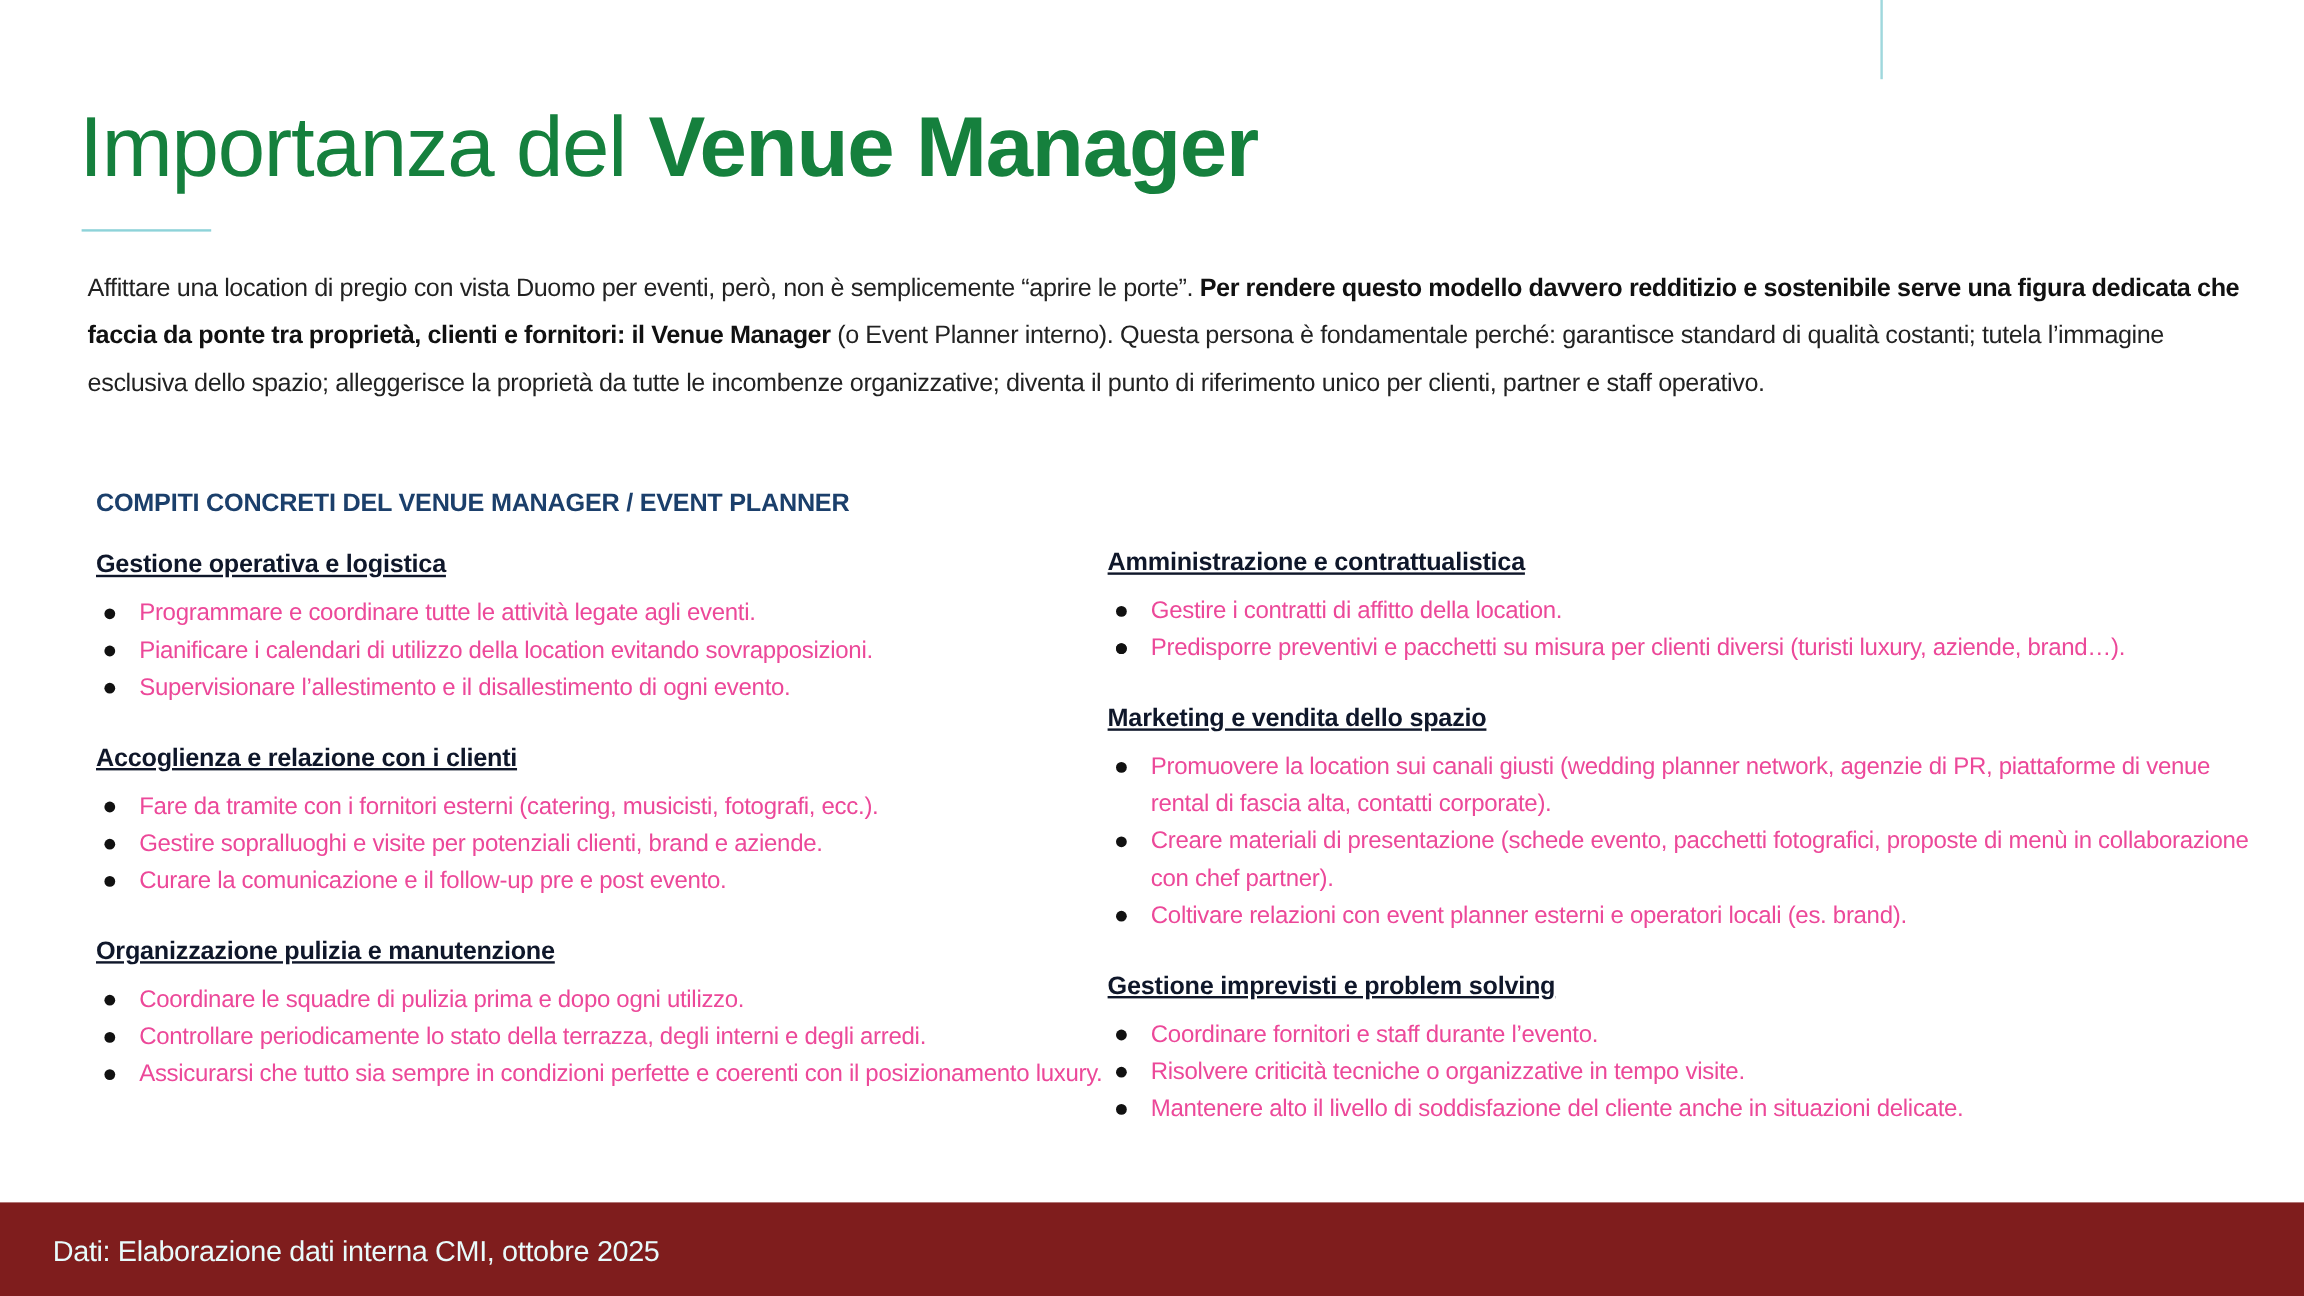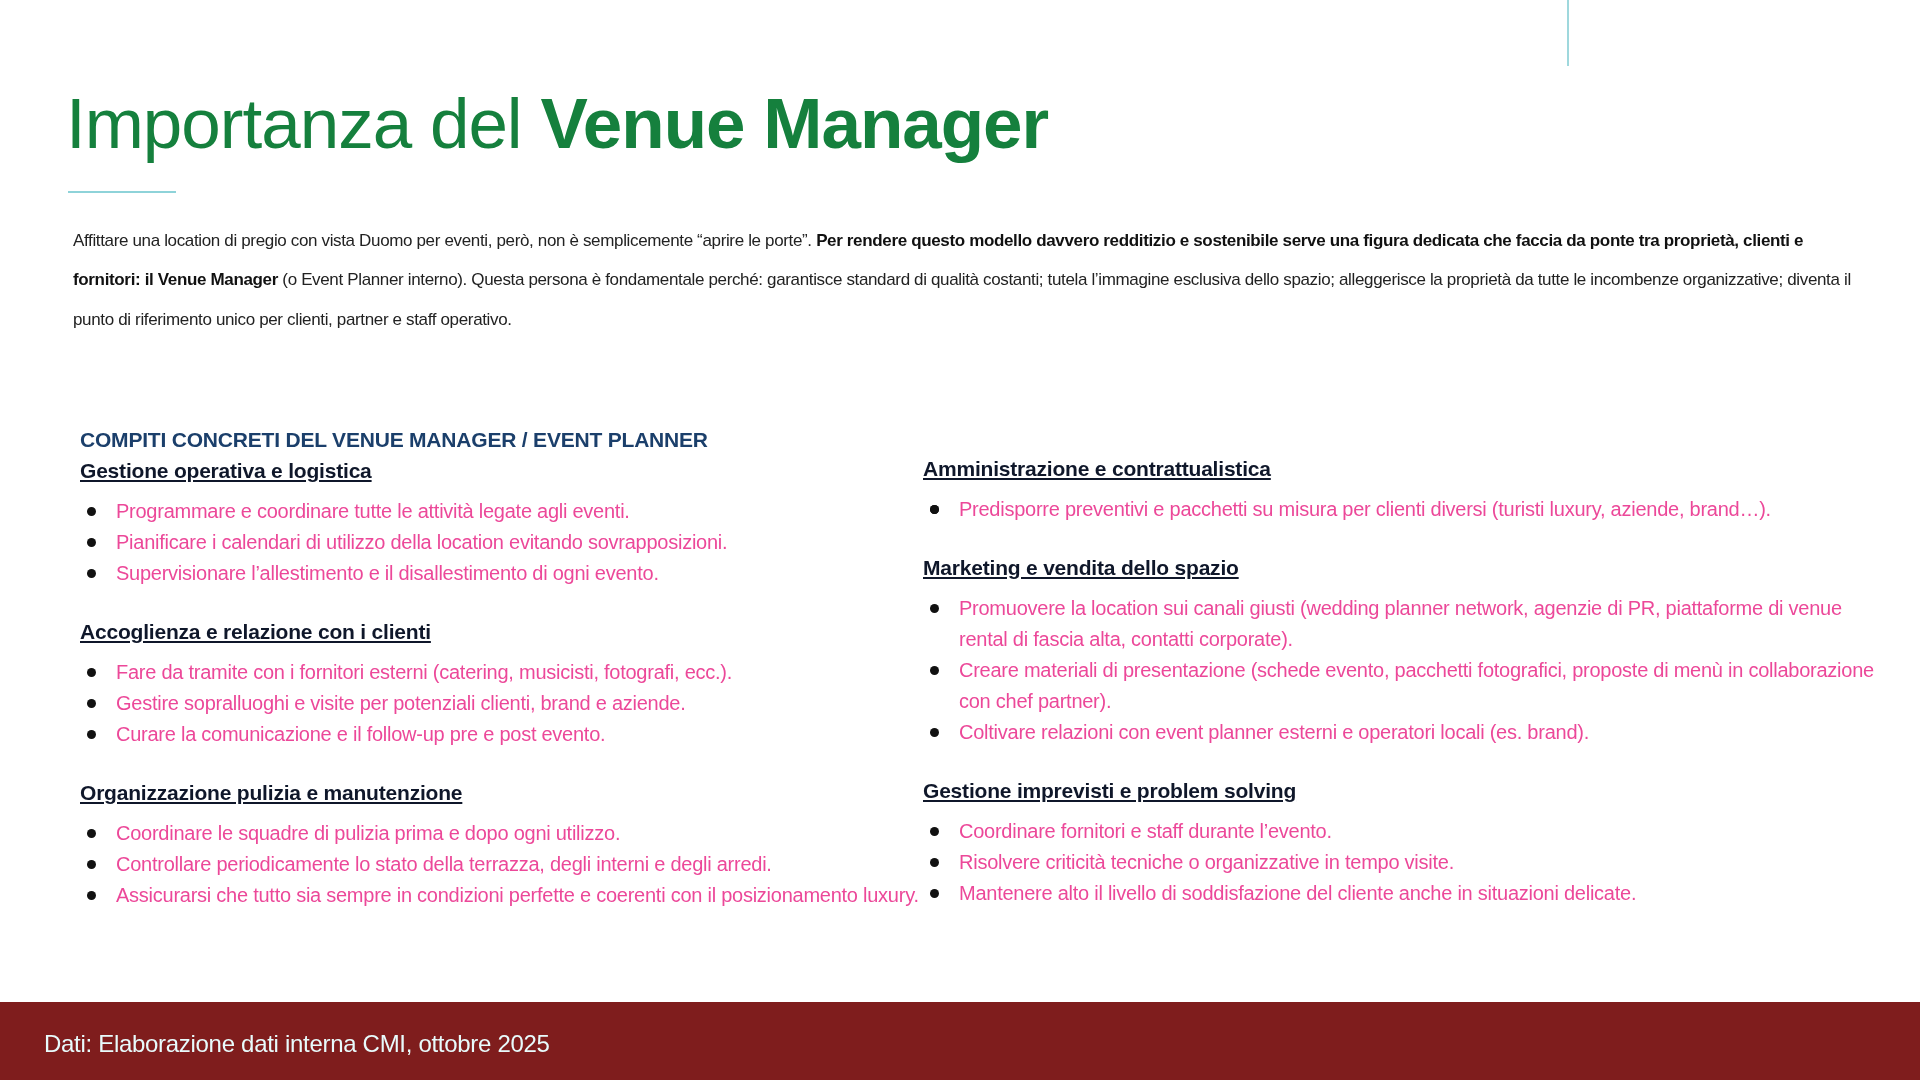--- a/index.html
+++ b/index.html
@@ -19,27 +19,27 @@
     .title .light { font-weight: 400; }
     .title .strong { font-weight: 700; }
 
     .title-underline {
       position: absolute; left: 68px; top: 191px; width: 108px; height: 2px;
       background: #8ed3d9;
     }
 
     .intro {
       position: absolute; left: 73px; top: 221px; width: 1800px;
-      font-size: 17px; line-height: 39.3px; color: #222222;
+      font-size: 21px; line-height: 39.3px; color: #222222;
       letter-spacing: -0.35px;
     }
     .intro b { font-weight: 700; color: #111111; }
 
     .section-header {
-      position: absolute; left: 80px; top: 428px;
+      position: absolute; left: 80px; top: 408px;
       font-size: 21px; font-weight: 700; color: #1b3f6b;
       letter-spacing: -0.2px; white-space: nowrap;
     }
 
     .col { position: absolute; width: 880px; }
     .col.left { left: 80px; top: 458px; }
     .col.right { left: 923px; top: 456px; width: 960px; }
 
     .group { margin-bottom: 0; }
     .group-title {
@@ -108,20 +108,21 @@
         <li class="bullet"><span class="bullet-dot"></span><span>Coordinare le squadre di pulizia prima e dopo ogni utilizzo.</span></li>
         <li class="bullet"><span class="bullet-dot"></span><span>Controllare periodicamente lo stato della terrazza, degli interni e degli arredi.</span></li>
         <li class="bullet"><span class="bullet-dot"></span><span>Assicurarsi che tutto sia sempre in condizioni perfette e coerenti con il posizionamento luxury.</span></li>
       </ul>
     </div>
   </div>
 <div class="col right">
     <div class="group">
       <h3 class="group-title">Amministrazione e contrattualistica</h3>
       <ul class="bullets">
+        <li class="bullet"><span class="bullet-dot"></span><span>Gestire i contratti di affitto della location.</span></li>
         <li class="bullet"><span class="bullet-dot"></span></li>
         <li class="bullet"><span class="bullet-dot"></span><span>Predisporre preventivi e pacchetti su misura per clienti diversi (turisti luxury, aziende, brand…).</span></li>
       </ul>
     </div>
     <div class="group">
       <h3 class="group-title">Marketing e vendita dello spazio</h3>
       <ul class="bullets">
         <li class="bullet"><span class="bullet-dot"></span><span>Promuovere la location sui canali giusti (wedding planner network, agenzie di PR, piattaforme di venue rental di fascia alta, contatti corporate).</span></li>
         <li class="bullet"><span class="bullet-dot"></span><span>Creare materiali di presentazione (schede evento, pacchetti fotografici, proposte di menù in collaborazione con chef partner).</span></li>
         <li class="bullet"><span class="bullet-dot"></span><span>Coltivare relazioni con event planner esterni e operatori locali (es. brand).</span></li>

